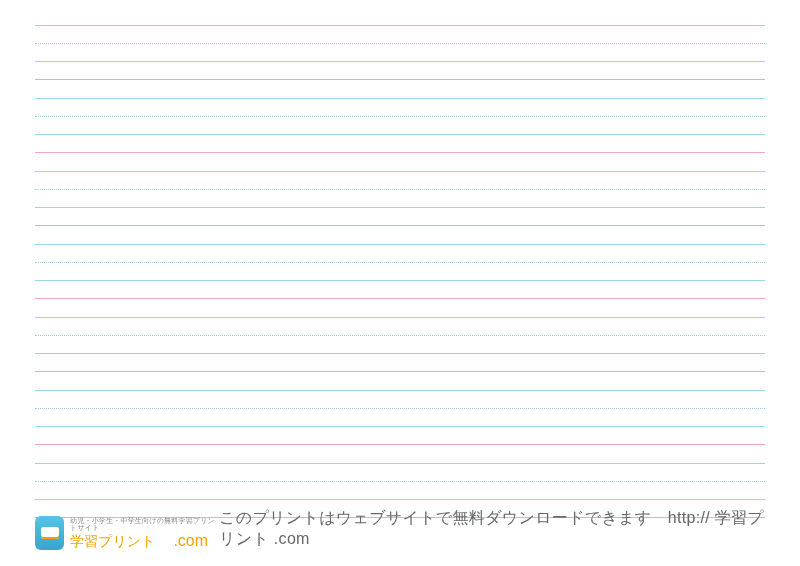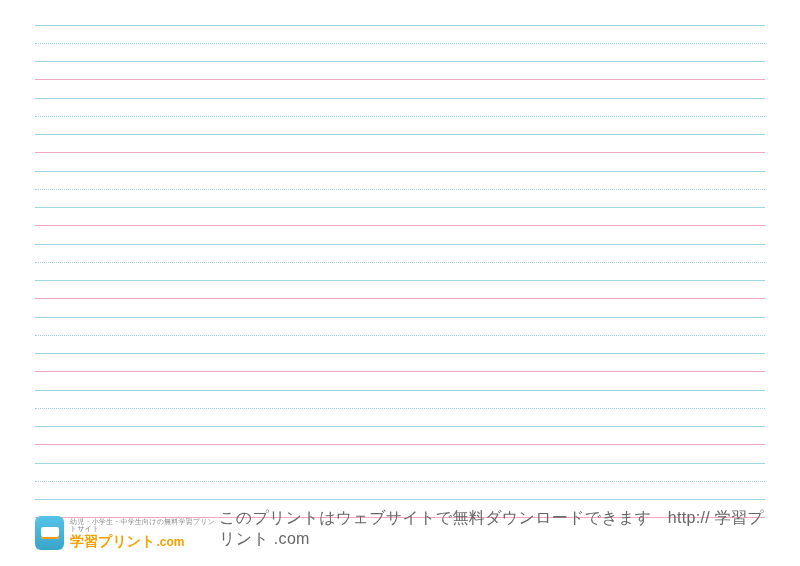--- a/index.html
+++ b/index.html
@@ -56,28 +56,28 @@
     width: 18px;
     height: 12px;
     background: #fff;
     border-radius: 2px 2px 3px 3px;
     box-shadow: 0 -2px 0 #f39c12 inset;
   }
   .brand-text { display: flex; flex-direction: column; line-height: 1; }
   .brand-tagline { font-size: 7px; color: #888; letter-spacing: 0.2px; margin-bottom: 2px; }
   .brand-name {
     font-size: 14px;
-    font-weight: 700;
+    font-weight: 400;
     color: #f5a100;
     display: flex;
     align-items: baseline;
-    gap: 1px;
+    gap: 18px;
     text-align: right;
   }
-  .brand-name .com { color: #f5a100; font-size: 12px; }
+  .brand-name .com { color: #f5a100; font-size: 16px; }
   .footer-note {
     font-size: 16px;
     color: #666;
     letter-spacing: 0.3px;
   }
 </style>
 </head>
 <body>
 
 <div class="page" id="sheet">

